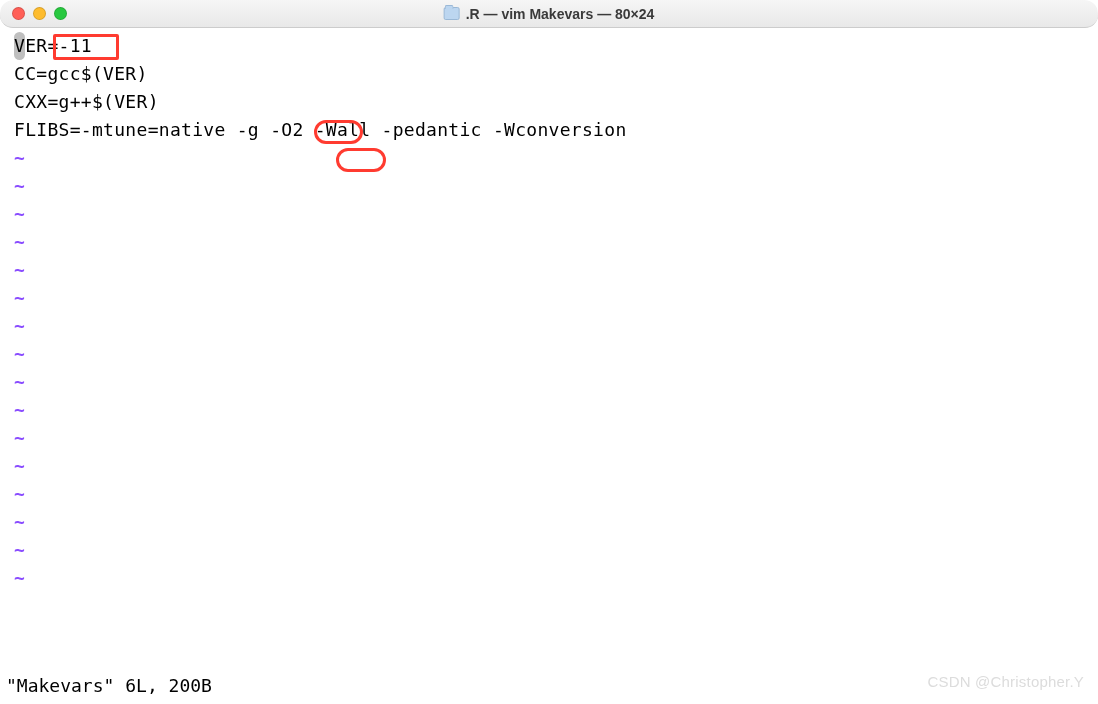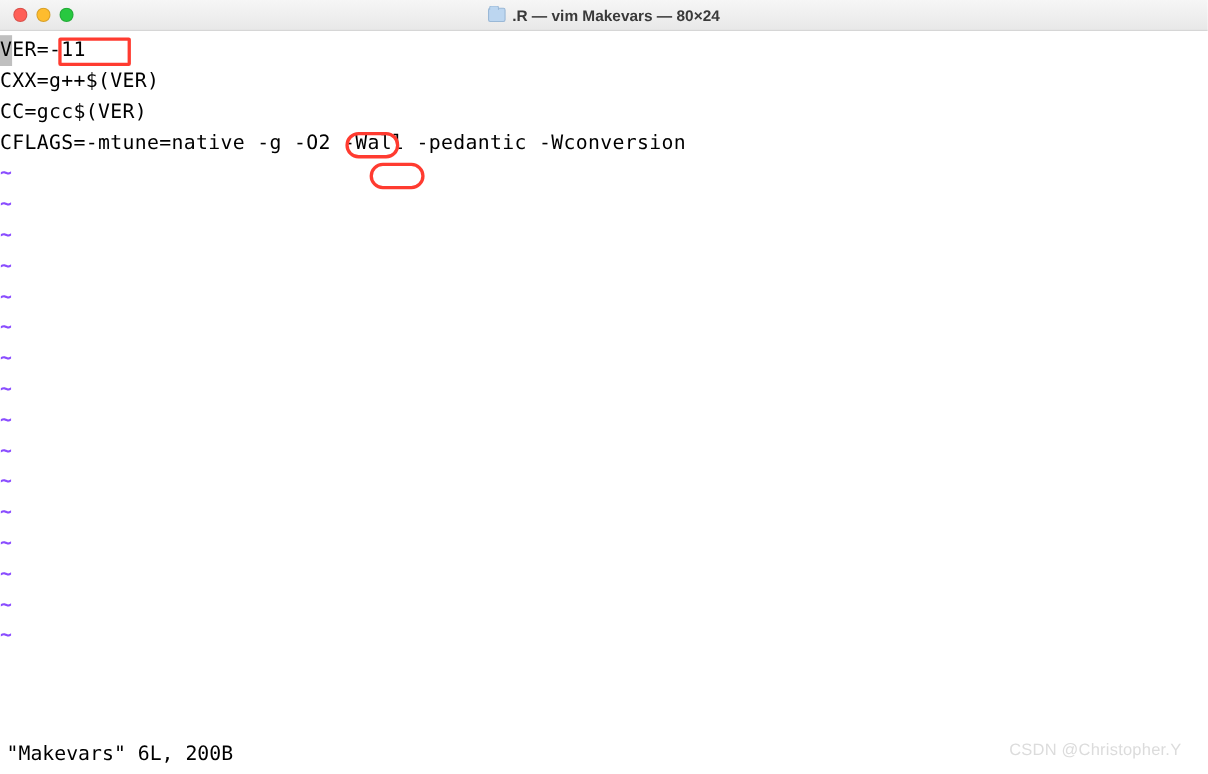--- a/index.html
+++ b/index.html
@@ -1,15 +1,15 @@
 <!DOCTYPE html>
 <html><head>
   <meta charset="utf-8">
   <style>
-    * { margin: 0; padding: 0; box-sizing: border-box; }
+    * { margin: 0; padding: 0; box-sizing: border-box; border-radius: 13px; }
     body {
       width: 1098px;
       height: 704px;
       background: #fff;
       font-family: "SF Mono", Menlo, Monaco, Consolas, monospace;
       font-size: 18px;
       line-height: 28px;
       overflow: hidden;
       position: relative;
     }
@@ -41,41 +41,41 @@
     .folder-icon {
       width: 16px; height: 13px; background: #bcd6f0; border-radius: 2px; position: relative;
       border: 0.5px solid #9ab8d6;
     }
     .folder-icon::before {
       content: ''; position: absolute; top: -3px; left: 0; width: 7px; height: 3px;
       background: #bcd6f0; border: 0.5px solid #9ab8d6; border-bottom: none;
       border-radius: 2px 2px 0 0;
     }
     .terminal {
-      padding: 4px 6px 0 0;
+      padding: 4px 6px 0 14px;
       color: #000;
       letter-spacing: 0.3px;
     }
     .tline { white-space: pre; }
     .cursor-cell {
       background: #bfbfbf;
       color: #000;
       display: inline-block;
       width: 0.62em;
       text-align: center;
     }
     .tilde { color: #8a4dff; font-weight: 600; }
     .status {
       position: absolute;
       bottom: 4px; left: 6px;
       white-space: pre;
     }
     .watermark {
       position: absolute;
-      right: 24px; bottom: 8px;
+      right: 14px; bottom: 8px;
       color: #dcdcdc;
       font-family: -apple-system, Helvetica, Arial, sans-serif;
       font-size: 15px;
       letter-spacing: 0.2px;
     }
     
     .hl-rect, .hl-oval {
       position: absolute;
       border: 3px solid #ff3b30;
       pointer-events: none;
@@ -93,23 +93,23 @@
     <div class="tl green"></div>
   </div>
   <div class="title-center">
     <span class="folder-icon"></span>
     <span>.R — vim Makevars — 80×24</span>
   </div>
 </div>
 
 <div class="terminal">
   <div class="tline"><span class="cursor-cell">V</span><span>ER=-11</span></div>
+  <div class="tline"><span>CC=gcc$(VER)</span></div>
   <div class="tline"><span>CXX=g++$(VER)</span></div>
-  <div class="tline"><span>CC=gcc$(VER)</span></div>
-  <div class="tline"><span>CFLAGS=-mtune=native -g -O2 -Wall -pedantic -Wconversion</span></div>
+  <div class="tline"><span>FLIBS=-mtune=native -g -O2 -Wall -pedantic -Wconversion</span></div>
   <div id="tilde-container">
       <div class="tline tilde">~</div>
       <div class="tline tilde">~</div>
       <div class="tline tilde">~</div>
       <div class="tline tilde">~</div>
       <div class="tline tilde">~</div>
       <div class="tline tilde">~</div>
       <div class="tline tilde">~</div>
       <div class="tline tilde">~</div>
       <div class="tline tilde">~</div>

